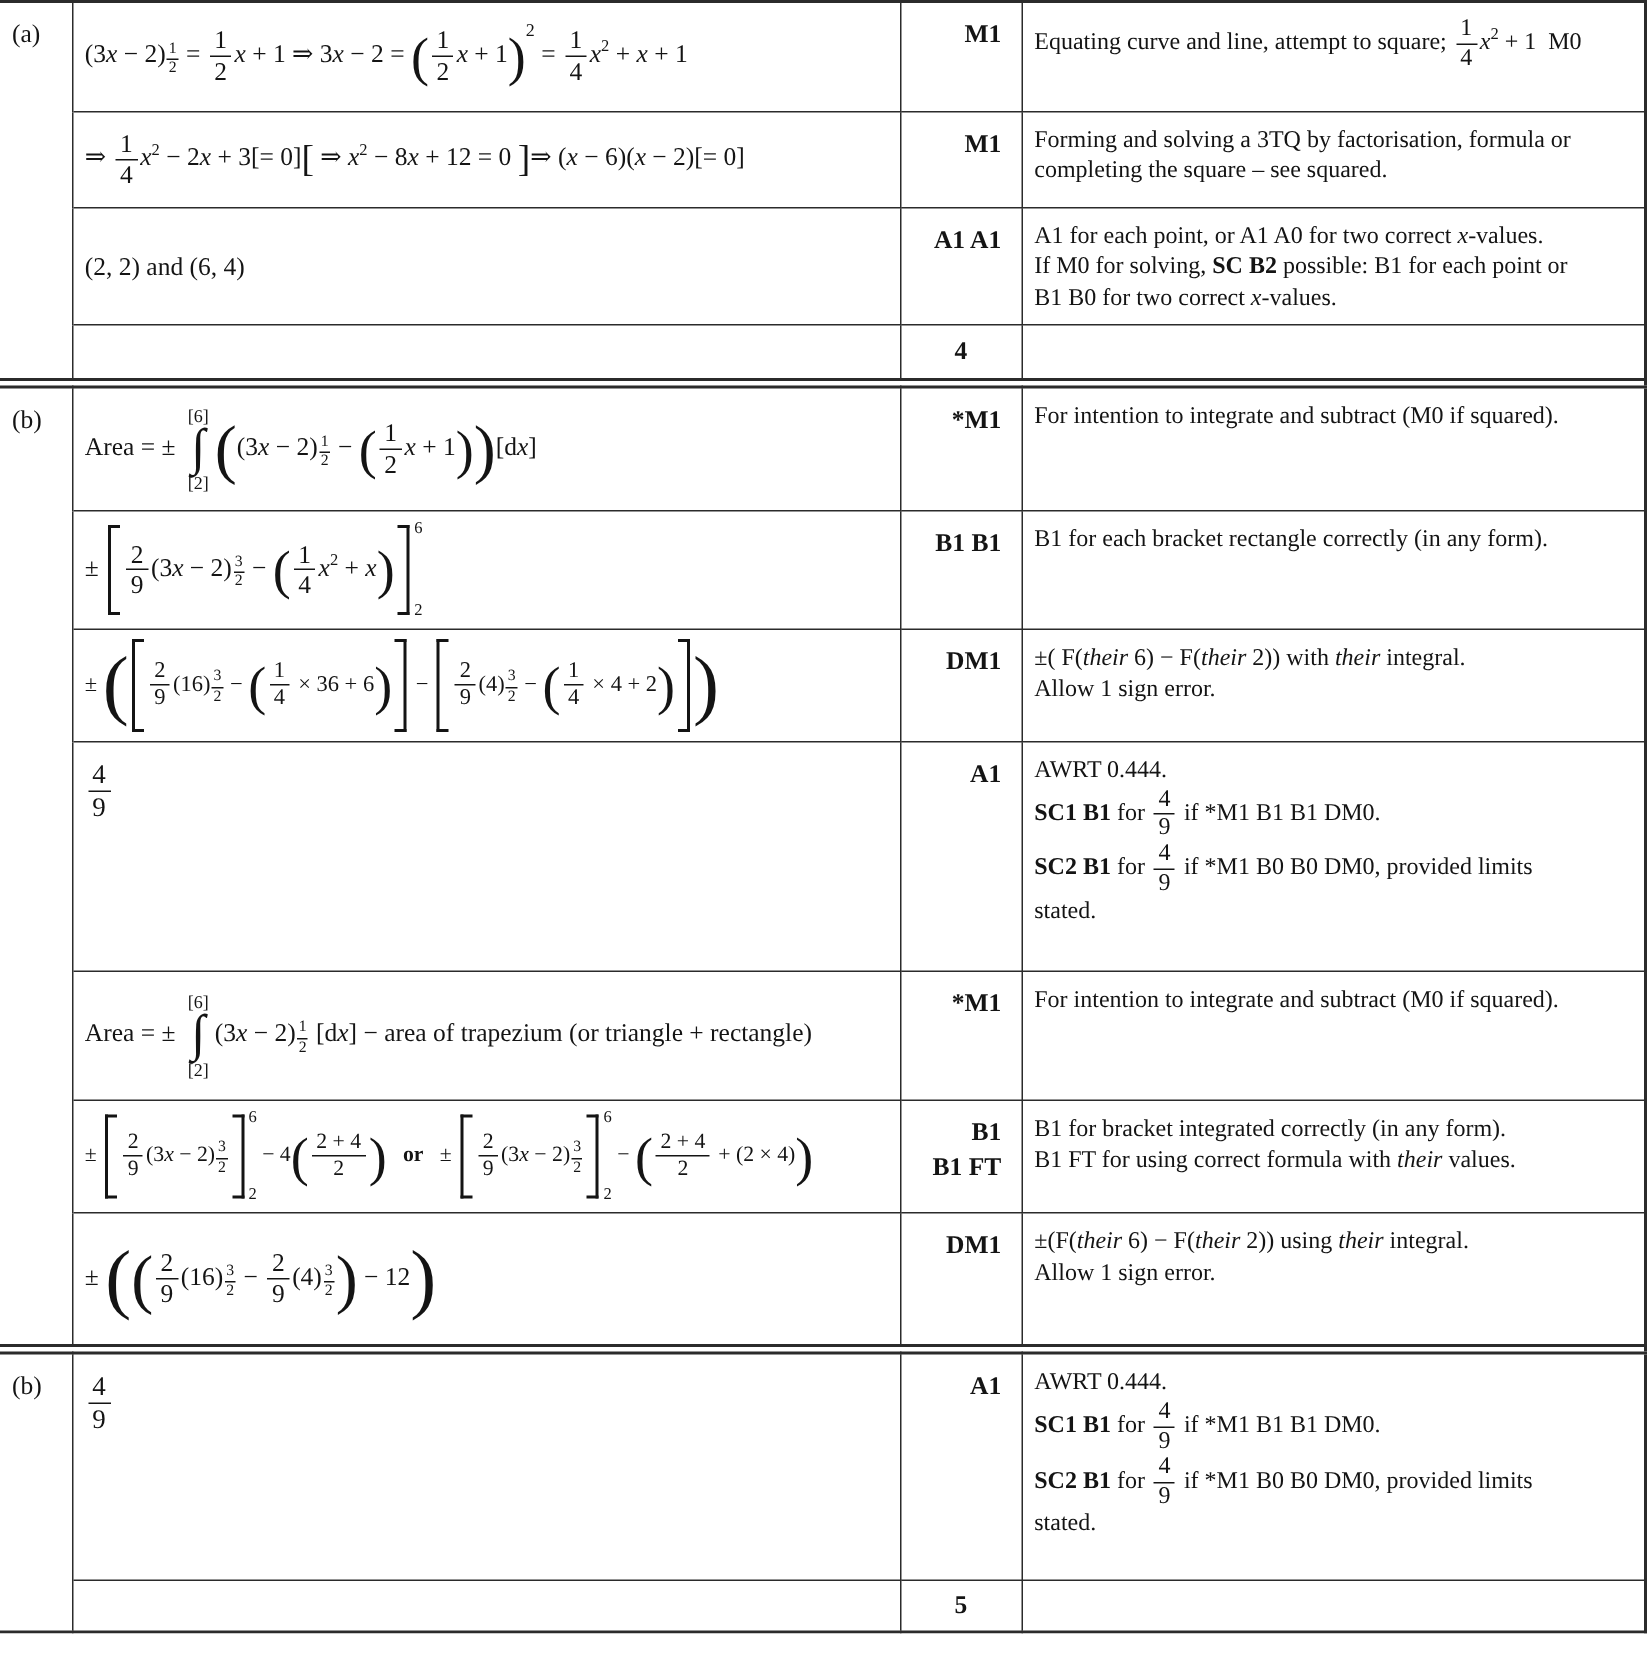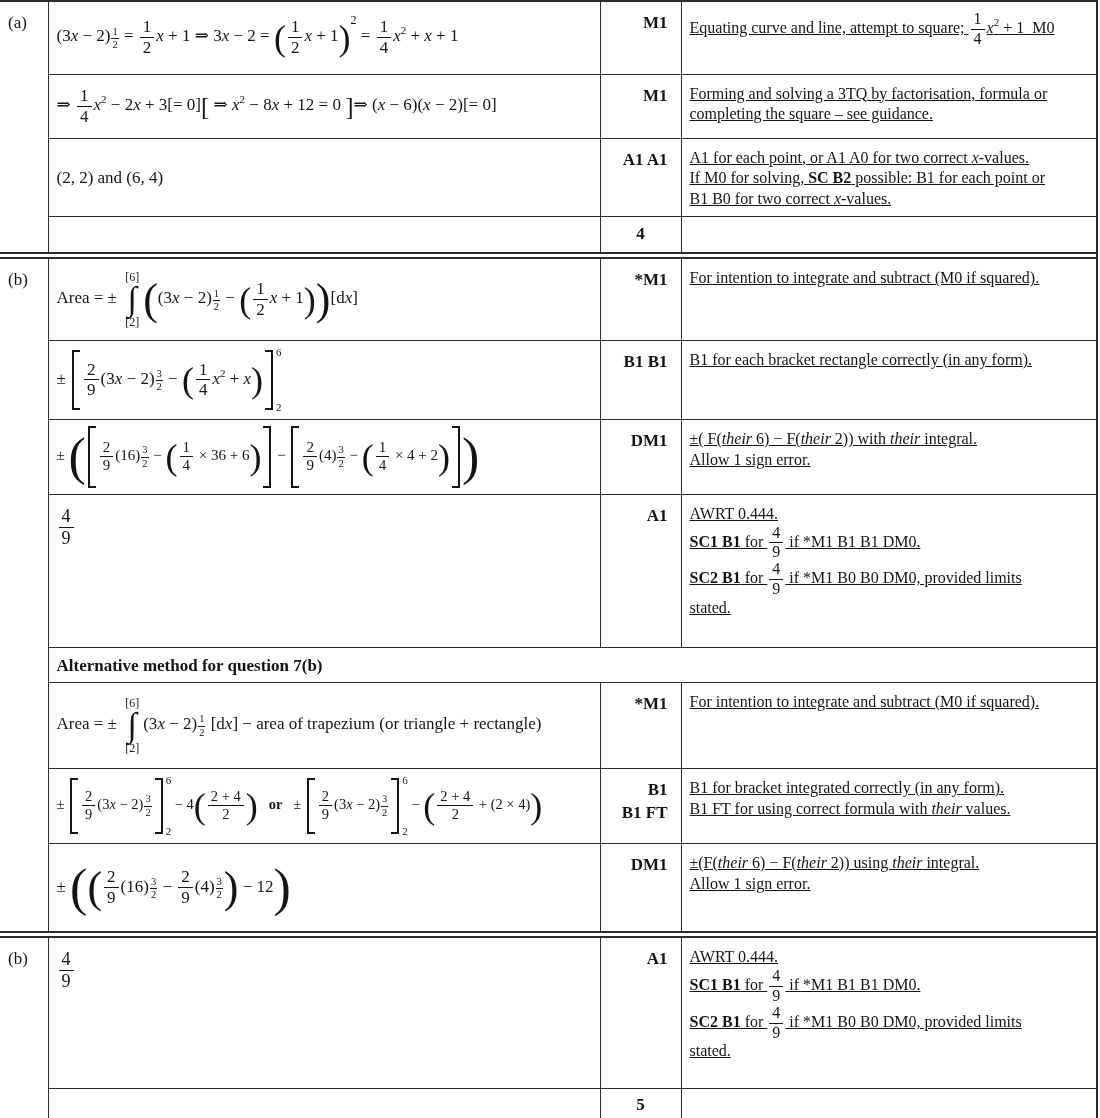--- a/index.html
+++ b/index.html
@@ -7,21 +7,21 @@
   table.ms{border-collapse:collapse;width:1097px;table-layout:fixed;
     border-top:2px solid #2b2b2b;border-right:2px solid #2b2b2b;border-bottom:2px solid #2b2b2b;}
   td{border:1.5px solid #2b2b2b;vertical-align:top;font-size:17px;line-height:1.25;}
   td.part{border-top:none;border-bottom:none;border-left:none;padding:10px 2px 0 8px;}
   td.work{padding:6px 6px 6px 8px;vertical-align:middle;overflow:hidden;white-space:nowrap;}
   td.work.top{vertical-align:top;padding-top:12px;}
   td.work.t15{font-size:15px;}
   td.work.t145{font-size:14.5px;}
   td.mark{font-weight:bold;text-align:right;padding:10px 13px 4px 2px;line-height:1.35;}
   td.mark.ctr{text-align:center;vertical-align:middle;padding:0;}
-  td.note{padding:9px 6px 6px 8px;font-size:16px;line-height:1.3;white-space:normal;text-decoration:underline;}
+  td.note{padding:9px 6px 6px 8px;font-size:16px;line-height:1.3;white-space:normal;}
   td.hdr{font-weight:bold;padding:7px 6px 5px 8px;}
   tr.sep td{border-top:2px solid #2b2b2b;border-bottom:2px solid #2b2b2b;height:3px;padding:0;border-left:none;}
   
   .fr{display:inline-flex;flex-direction:column;text-align:center;vertical-align:middle;line-height:1.05;margin:0 2px;}
   .fr .n{border-bottom:1.5px solid #141414;padding:0 3px 1px;}
   .fr .d{padding-top:1px;}
   .fr.fbig{font-size:18px;}
   .sf{display:inline-flex;flex-direction:column;text-align:center;font-size:10.5px;line-height:1;vertical-align:7px;margin:0 1px;}
   .sf .n{border-bottom:1px solid #141414;padding:0 1px 1px;}
   .sf .d{padding-top:1px;}
@@ -72,21 +72,21 @@
             </span><i>x</i><sup>2</sup> + 1&nbsp;&nbsp;M0</td>
   </tr>
 
   <tr style="height:64px">
     <td class="part"></td>
     <td class="work">⇒ <span class="fr">
               <span class="n">1</span>
               <span class="d">4</span>
             </span><i>x</i><sup>2</sup> − 2<i>x</i> + 3[= 0]<span class="bp b1x">[</span> ⇒ <i>x</i><sup>2</sup> − 8<i>x</i> + 12 = 0 <span class="bp b1x">]</span>⇒ (<i>x</i> − 6)(<i>x</i> − 2)[= 0]</td>
     <td class="mark">M1</td>
-    <td class="note">Forming and solving a 3TQ by factorisation, formula or completing the square – see guidance.</td>
+    <td class="note">Forming and solving a 3TQ by factorisation, formula or completing the square – see squared.</td>
   </tr>
 
   <tr style="height:76px">
     <td class="part"></td>
     <td class="work">(2, 2) and (6, 4)</td>
     <td class="mark">A1 A1</td>
     <td class="note">A1 for each point, or A1 A0 for two correct <i>x</i>-values.<br>If M0 for solving, <b>SC B2</b> possible: B1 for each point or<br>B1 B0 for two correct <i>x</i>-values.</td>
   </tr>
 
   <tr style="height:37px">
@@ -170,24 +170,20 @@
     <td class="mark">A1</td>
     <td class="note">AWRT 0.444.<br><b>SC1 B1</b> for <span class="fr">
               <span class="n">4</span>
               <span class="d">9</span>
             </span> if *M1 B1 B1 DM0.<br><b>SC2 B1</b> for <span class="fr">
               <span class="n">4</span>
               <span class="d">9</span>
             </span> if *M1 B0 B0 DM0, provided limits<br>stated.</td>
   </tr>
 
-  <tr style="height:35px">
-    <td class="part"></td>
-    <td class="hdr" colspan="3">Alternative method for question 7(b)</td>
-  </tr>
 
   <tr style="height:86px">
     <td class="part"></td>
     <td class="work">Area = ± <span class="intg">
               <span class="it">[6]</span>
               <span class="is">∫</span>
               <span class="ib">[2]</span>
             </span>(3<i>x</i> − 2)<span class="sf">
               <span class="n">1</span>
               <span class="d">2</span>

